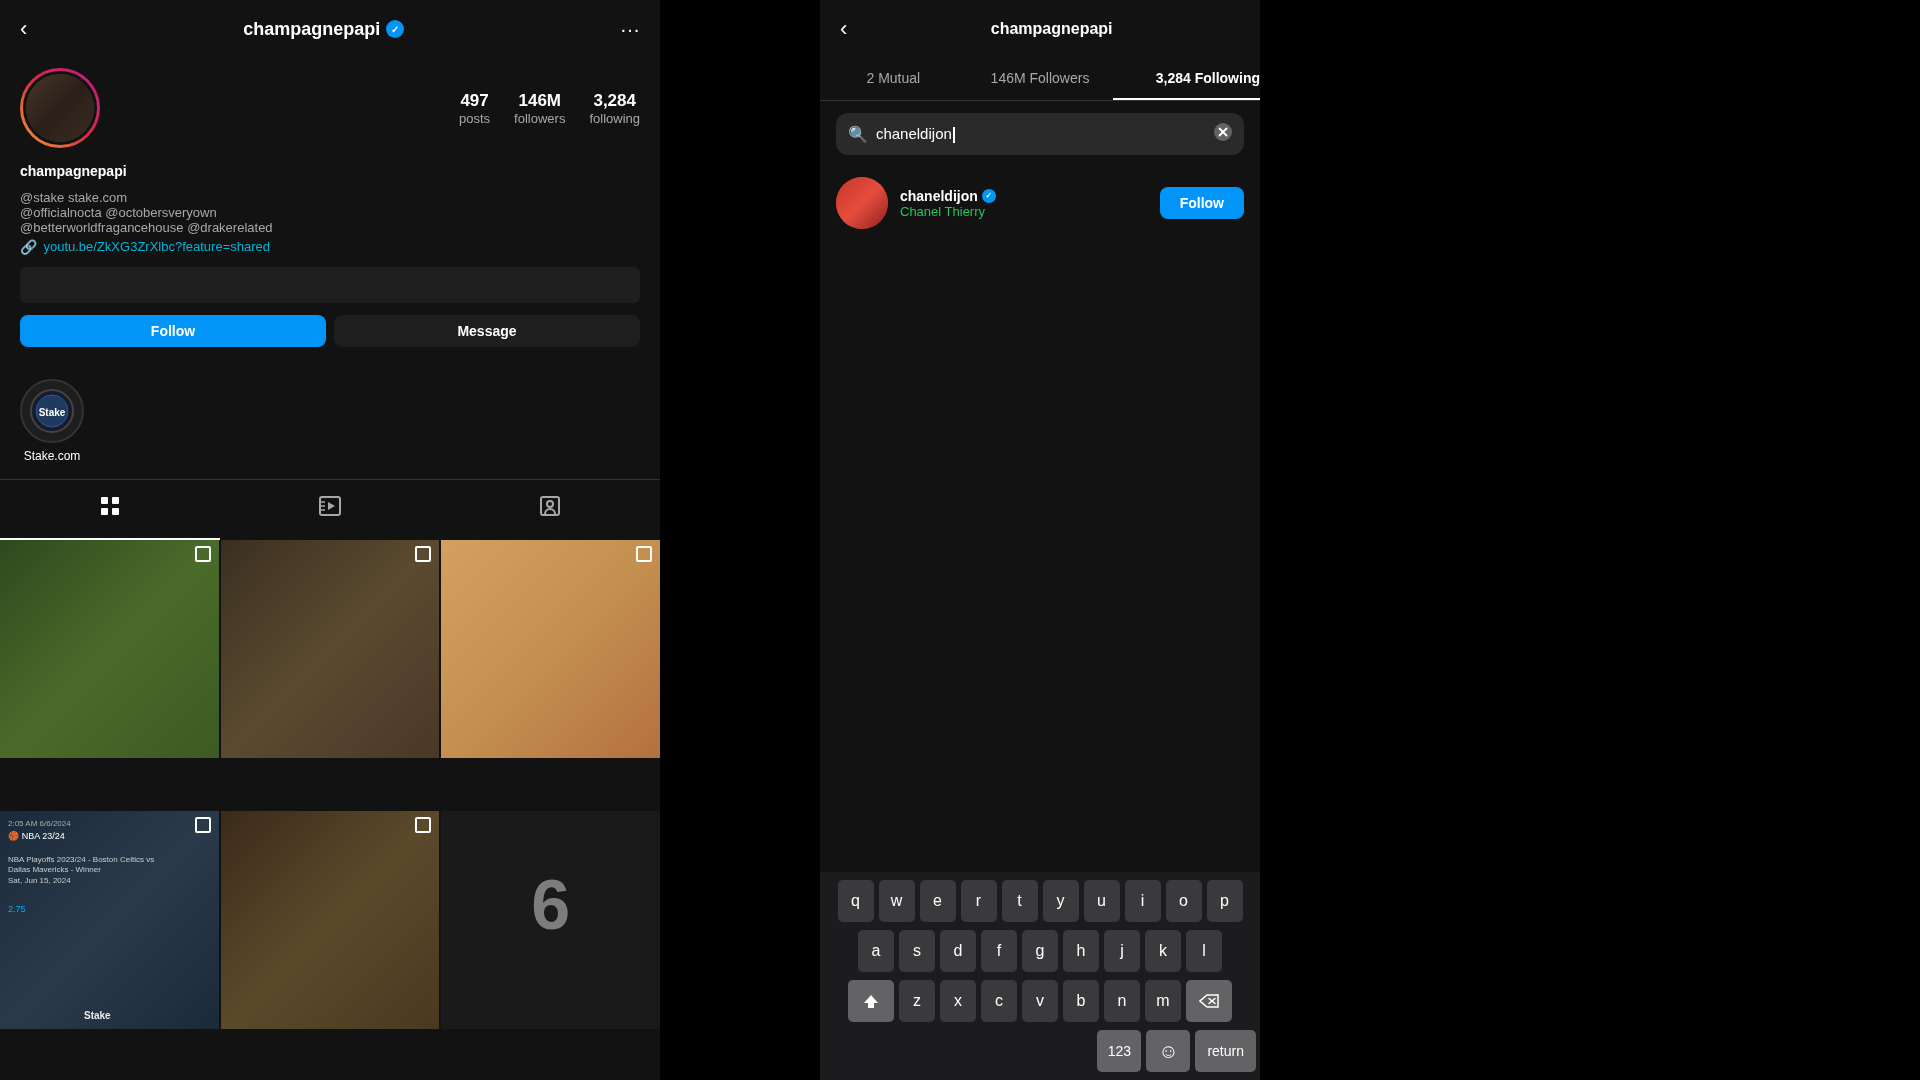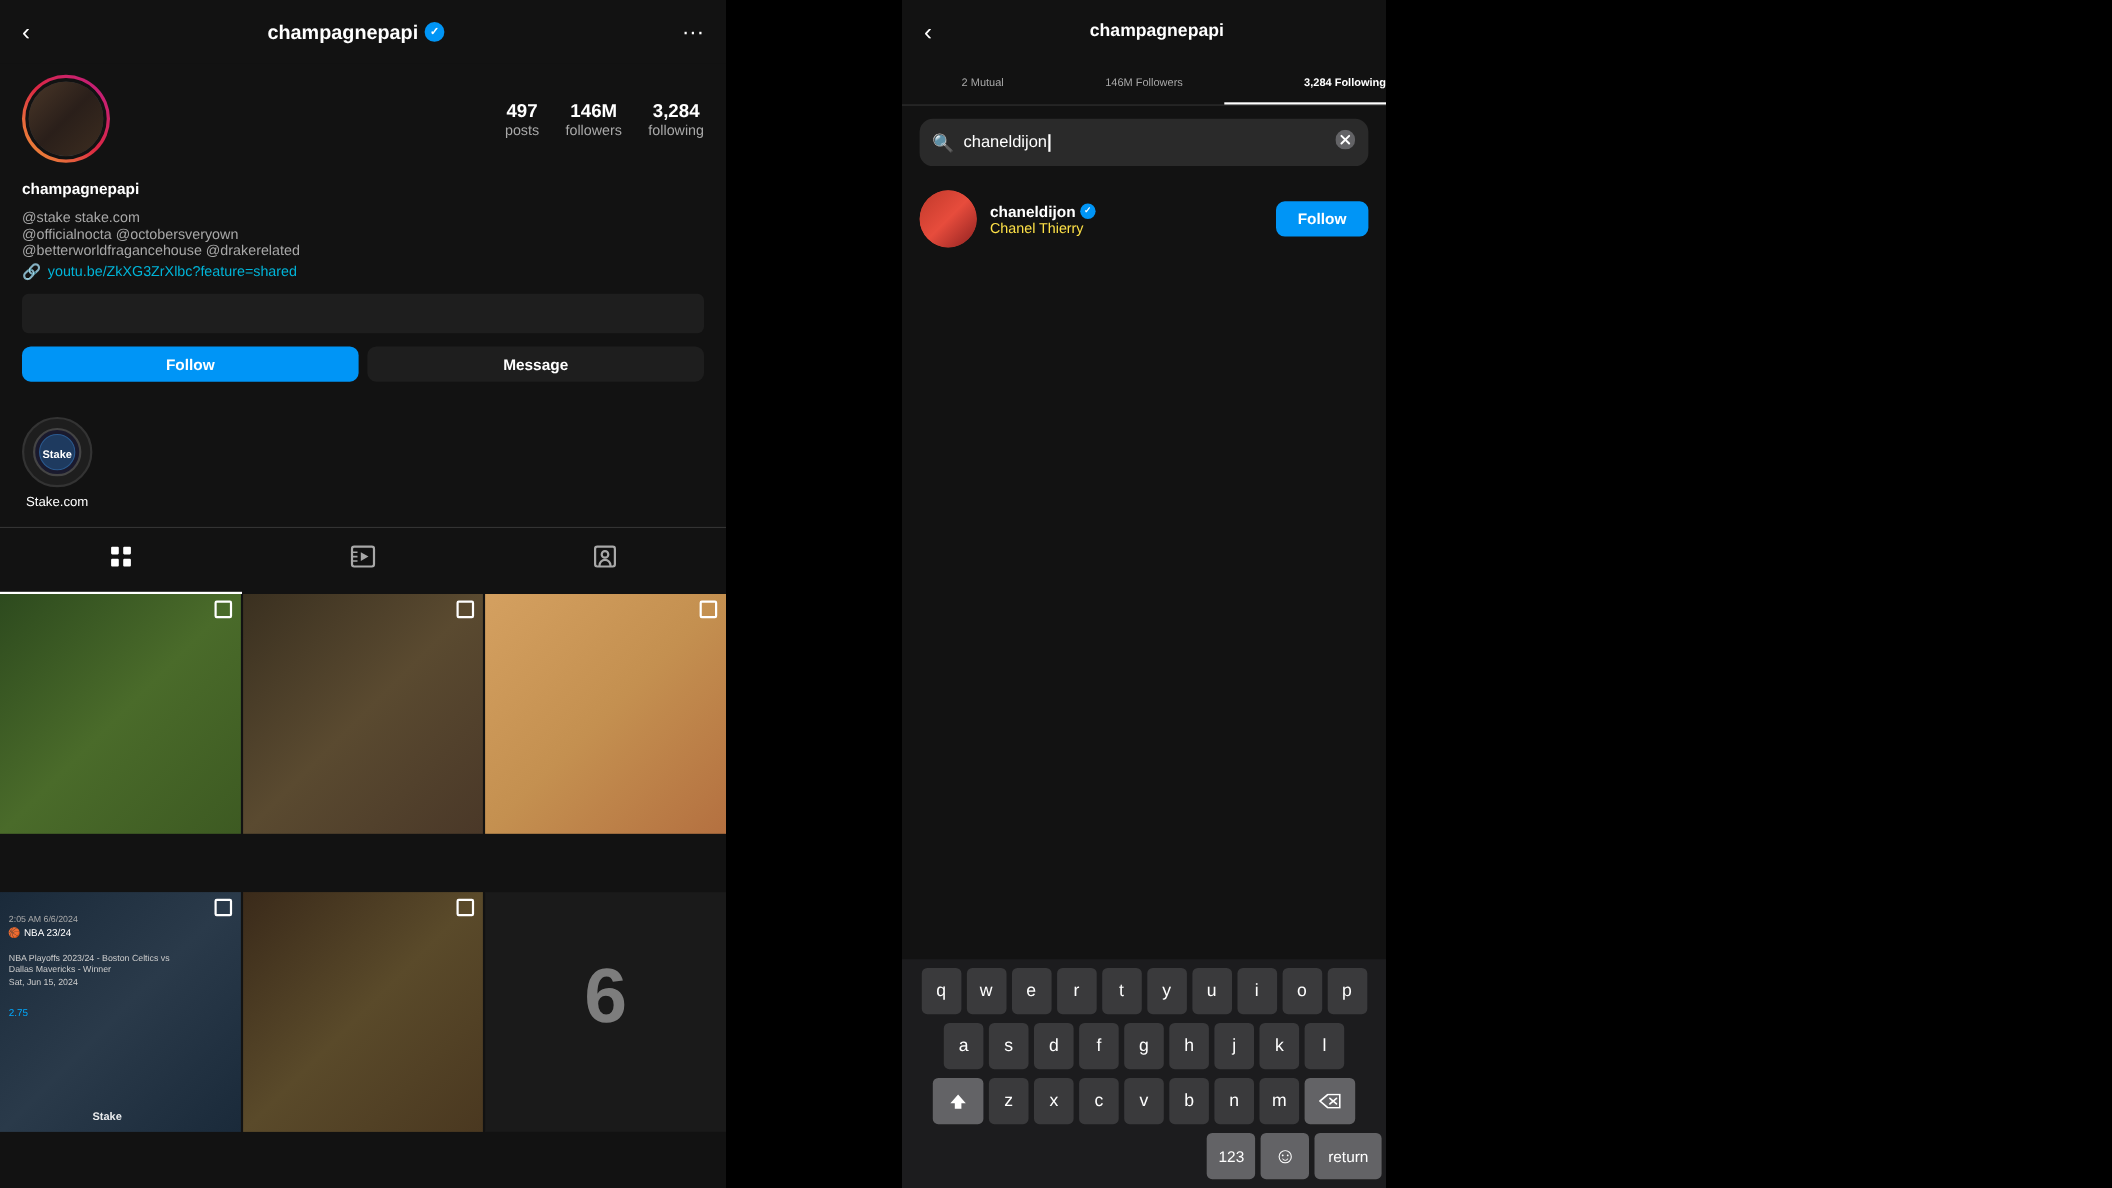--- a/index.html
+++ b/index.html
@@ -332,21 +332,21 @@
       left: 50%;
       transform: translateX(-50%);
       color: #fff;
       font-size: 10px;
       font-weight: 700;
       opacity: 0.9;
     }
 
     .grid-text-overlay {
       position: absolute;
-      top: 20px;
+      top: 8px;
       left: 8px;
       color: #fff;
       font-size: 9px;
       line-height: 1.3;
     }
 
     .large-number {
       position: absolute;
       bottom: 10px;
       left: 50%;
@@ -382,21 +382,21 @@
     .rp-tabs {
       display: flex;
       border-bottom: 1px solid #333;
     }
 
     .rp-tab {
       flex: 1;
       padding: 12px 0;
       text-align: center;
       color: #a8a8a8;
-      font-size: 10px;
+      font-size: 14px;
       cursor: pointer;
     }
 
     .rp-tab.active {
       color: #fff;
       border-bottom: 2px solid #fff;
       font-weight: 600;
       text-align: right;
     }
 
@@ -460,21 +460,21 @@
     .result-username {
       color: #fff;
       font-size: 14px;
       font-weight: 600;
       display: flex;
       align-items: center;
       gap: 4px;
     }
 
     .result-fullname {
-      color: #fde047;
+      color: #22c55e;
       font-size: 13px;
     }
 
     .btn-follow-blue {
       background: #0095f6;
       color: #fff;
       border: none;
       border-radius: 8px;
       padding: 8px 20px;
       font-size: 14px;

